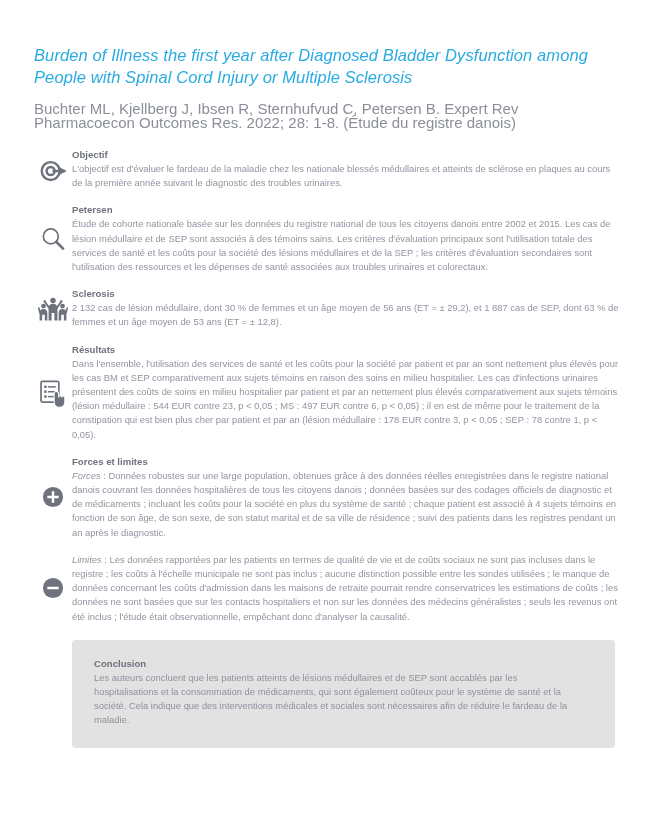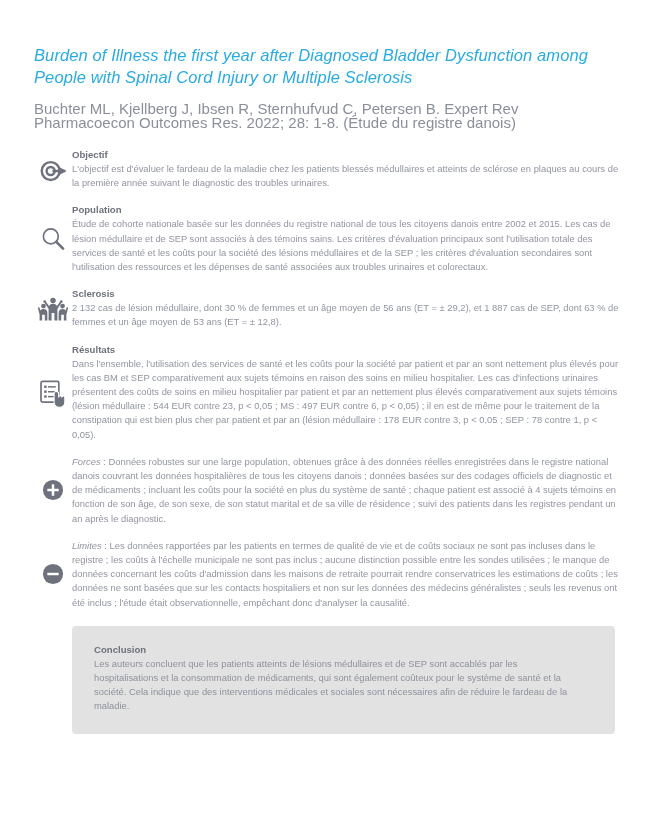--- a/index.html
+++ b/index.html
@@ -114,35 +114,35 @@
             <circle cx="13.5" cy="16" r="4.3" stroke-width="2.6"></circle>
           </g>
           <path d="M13.5 16 H29" stroke="#6e727c" stroke-width="2.6" stroke-linecap="butt"></path>
           <path d="M22 11.5 L30.5 16 L22 20.5 Z" fill="#6e727c"></path>
           <rect x="11.6" y="14.1" width="3.8" height="3.8" fill="#ffffff"></rect>
         </svg>
       </span>
     </div>
     <div class="body-col">
       <div class="sec-head">Objectif</div>
-      <p class="sec-body">L'objectif est d'évaluer le fardeau de la maladie chez les patients blessés médullaires et atteints de sclérose en plaques au cours de la première année suivant le diagnostic des troubles urinaires.</p>
+      <p class="sec-body">L'objectif est d'évaluer le fardeau de la maladie chez les nationale blessés médullaires et atteints de sclérose en plaques au cours de la première année suivant le diagnostic des troubles urinaires.</p>
     </div>
   </div>
 
   <div class="section">
     <div class="icon-col mid">
       <span class="icon">
         <svg width="28" height="28" viewBox="0 0 32 32" aria-hidden="true">
           <circle cx="13.5" cy="13" r="8.5" fill="none" stroke="#6e727c" stroke-width="1.9"></circle>
           <path d="M19.8 19.3 L27.5 27" stroke="#6e727c" stroke-width="3.1" stroke-linecap="round"></path>
         </svg>
       </span>
     </div>
     <div class="body-col">
-      <div class="sec-head">Population</div>
+      <div class="sec-head">Petersen</div>
       <p class="sec-body">Étude de cohorte nationale basée sur les données du registre national de tous les citoyens danois entre 2002 et 2015. Les cas de lésion médullaire et de SEP sont associés à des témoins sains. Les critères d'évaluation principaux sont l'utilisation totale des services de santé et les coûts pour la société des lésions médullaires et de la SEP ; les critères d'évaluation secondaires sont l'utilisation des ressources et les dépenses de santé associées aux troubles urinaires et colorectaux.</p>
     </div>
   </div>
 
   <div class="section">
     <div class="icon-col">
       <span class="icon">
         <svg width="30" height="28" viewBox="0 0 34 30" aria-hidden="true">
           <g fill="#6e727c">
 
@@ -201,20 +201,21 @@
   <div class="section">
     <div class="icon-col mid">
       <span class="icon">
         <svg width="22" height="22" viewBox="0 0 24 24" aria-hidden="true">
           <circle cx="12" cy="12" r="11" fill="#6e727c"></circle>
           <path d="M12 5.8 V18.2 M5.8 12 H18.2" stroke="#ffffff" stroke-width="2.7" stroke-linecap="butt"></path>
         </svg>
       </span>
     </div>
     <div class="body-col">
+      <div class="sec-head">Forces et limites</div>
       <p class="sec-body"><span class="lead-italic">Forces</span><span> : Données robustes sur une large population, obtenues grâce à des données réelles enregistrées dans le registre national danois couvrant les données hospitalières de tous les citoyens danois ; données basées sur des codages officiels de diagnostic et de médicaments ; incluant les coûts pour la société en plus du système de santé ; chaque patient est associé à 4 sujets témoins en fonction de son âge, de son sexe, de son statut marital et de sa ville de résidence ; suivi des patients dans les registres pendant un an après le diagnostic.</span></p>
     </div>
   </div>
 
   <div class="section">
     <div class="icon-col mid">
       <span class="icon">
         <svg width="22" height="22" viewBox="0 0 24 24" aria-hidden="true">
           <circle cx="12" cy="12" r="11" fill="#6e727c"></circle>
           <path d="M5.8 12 H18.2" stroke="#ffffff" stroke-width="2.7" stroke-linecap="butt"></path>

